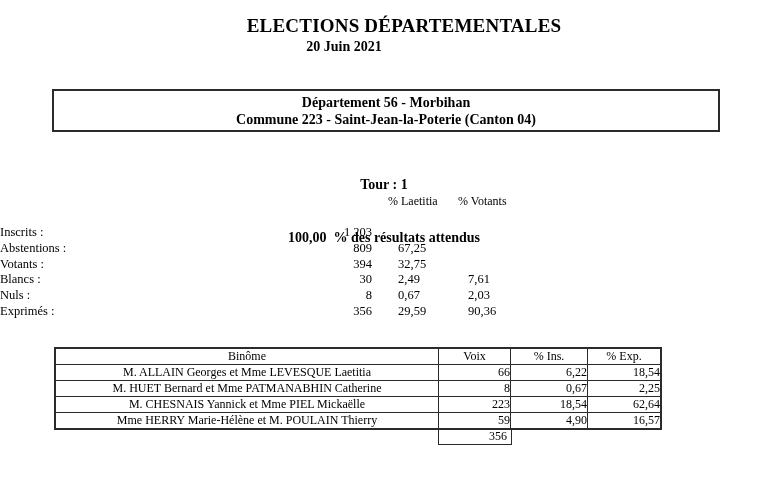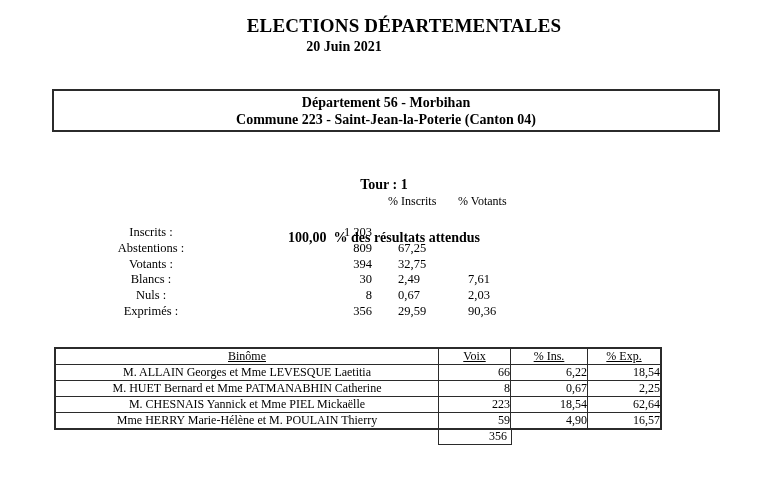--- a/index.html
+++ b/index.html
@@ -37,37 +37,37 @@
     white-space:pre-wrap;
   }
 
   
   .pct-head { position:absolute; top:194px; font-size:12px; }
   .pct-head.inscrits { left:388px; }
   .pct-head.votants  { left:458px; }
 
   .stats { position:absolute; left:0; top:225px; width:768px; font-size:12.5px; }
   .stats-row { position:relative; height:15.8px; }
-  .stats-label { position:absolute; left:0;    width:302px; text-align:center; }
+  .stats-label { position:absolute; left:0;    width:302px; text-align:left; }
   .stats-value { position:absolute; left:302px; width:70px; text-align:right; }
   .stats-pct1  { position:absolute; left:398px; }
   .stats-pct2  { position:absolute; left:468px; }
 
   
   table.results {
     position:absolute; left:54px; top:347px;
     border-collapse:collapse; font-size:12px;
     border:2px solid #2b2b2b;
   }
   table.results th, table.results td {
     border:1px solid #2b2b2b;
     height:15px; padding:0; font-weight:normal;
     line-height:15px;
   }
-  table.results th { text-align:center;text-decoration:underline; }
+  table.results th { text-align:center; }
   td.cell-name { width:382px; text-align:center;  padding-left:5px; }
   td.cell-num, th.col-voix { width:71px; }
   th.col-ins, td.cell-ins { width:76px;margin-top:16px; }
   th.col-exp, td.cell-exp { width:72px; }
   td.cell-num, td.cell-ins, td.cell-exp { text-align:right; padding-right:4px; }
 
   .total-box {
     position:absolute; left:438px; top:429px; width:68px; height:15px;
     border:1px solid #2b2b2b; border-top:none;
     font-size:12px; line-height:15px; text-align:right; padding-right:4px;
@@ -84,21 +84,21 @@
   <div class="loc-box">
     <div>Département 56 - Morbihan</div>
     <div>Commune 223 - Saint-Jean-la-Poterie (Canton 04)</div>
   </div>
 
   <div class="tour-block">
     <div>Tour : 1</div>
     <div>100,00  % des résultats attendus</div>
   </div>
 
-  <div class="pct-head inscrits">% Inscrits</div>
+  <div class="pct-head inscrits">% Laetitia</div>
   <div class="pct-head votants">% Votants</div>
 
   <div class="stats">
     <div class="stats-row">
       <span class="stats-label">Inscrits :</span>
       <span class="stats-value">1 203</span>
       <span class="stats-pct1"></span>
       <span class="stats-pct2"></span>
     </div>
     <div class="stats-row">

